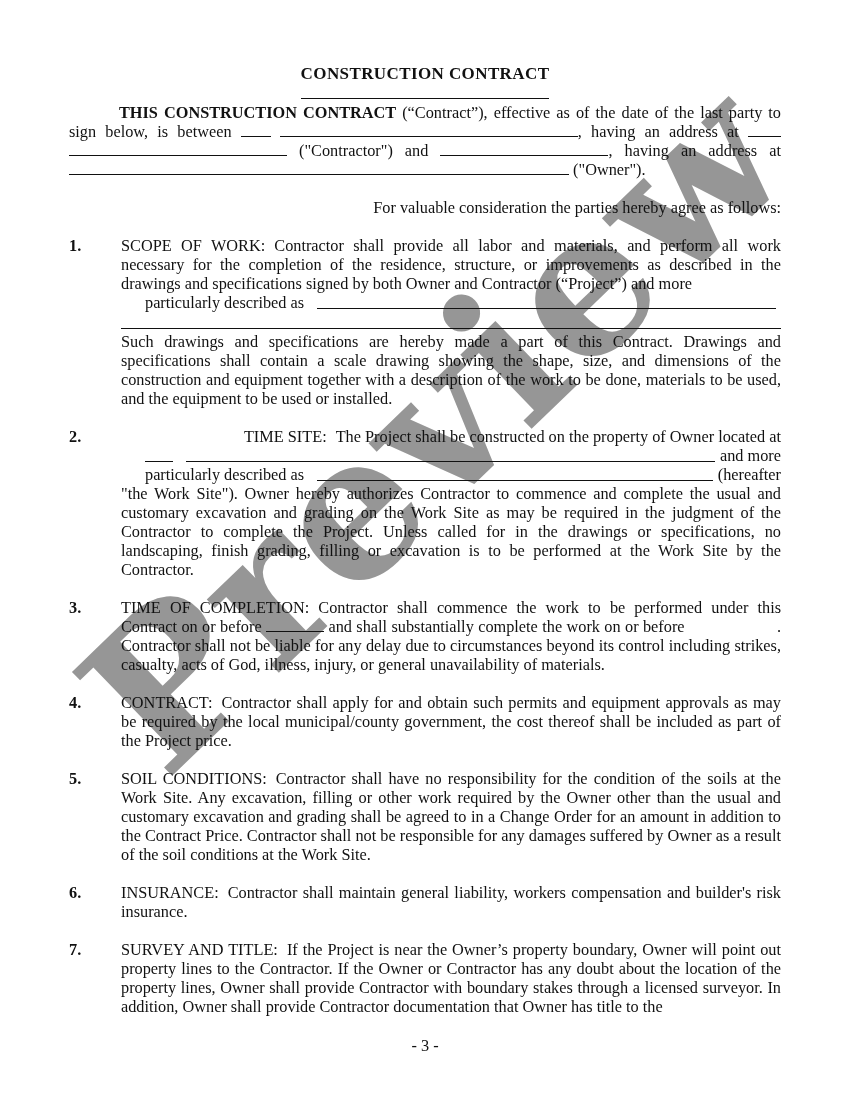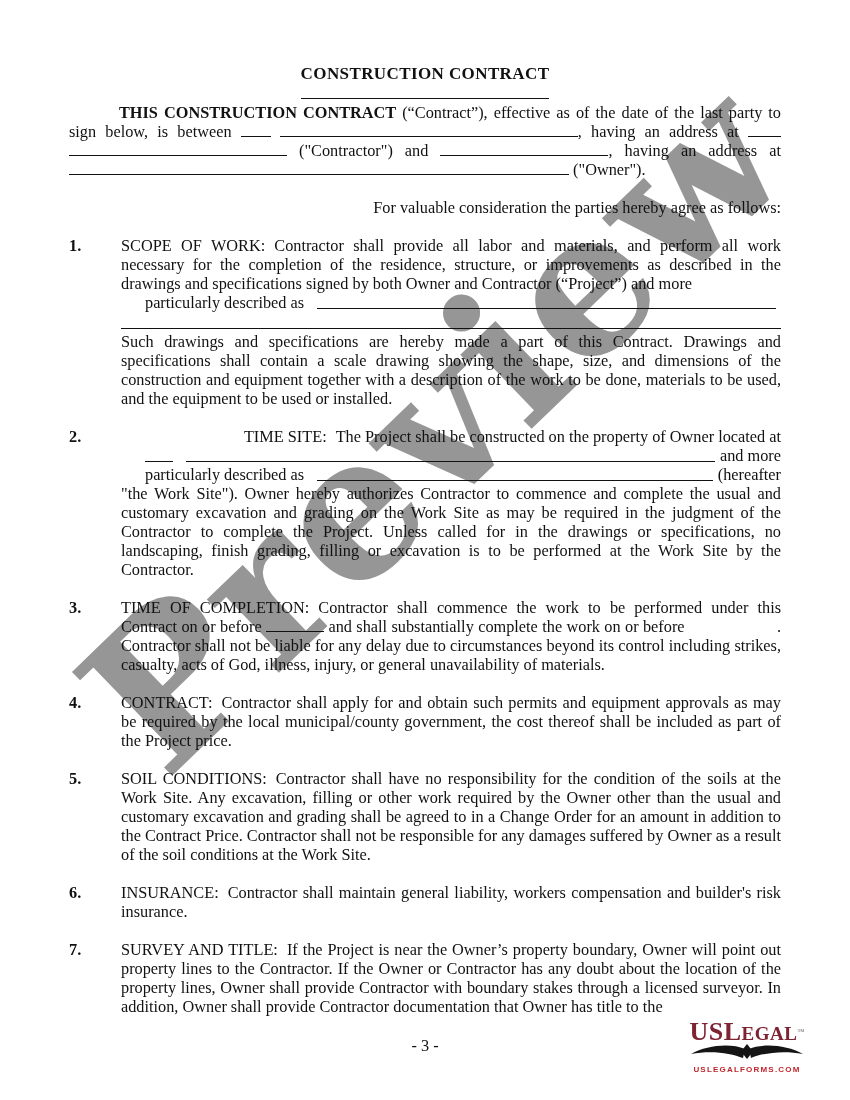--- a/index.html
+++ b/index.html
@@ -190,23 +190,14 @@
       <div class="sec-num">7.</div>
       <div class="sec-body">
         <p class="justify"><span class="sec-head">SURVEY AND TITLE:</span><span>If the Project is near the Owner’s property boundary, Owner will point out property lines to the Contractor. If the Owner or Contractor has any doubt about the location of the property lines, Owner shall provide Contractor with boundary stakes through a licensed surveyor. In addition, Owner shall provide Contractor documentation that Owner has title to the</span></p>
       </div>
     </div>
 
   </div>
 
   <div class="footer-page">- 3 -</div>
 
-  <div class="logo">
-    <div class="logo-word"><span class="logo-big">USL</span><span class="logo-small">EGAL</span><span class="logo-tm">™</span></div>
-    <svg class="logo-wings" width="112" height="16" viewBox="0 0 112 16">
-      <path d="M54 5 C40 -1 16 1 0 10 C20 6 40 9 52 14 Z" fill="#151515"></path>
-      <path d="M58 5 C72 -1 96 1 112 10 C92 6 72 9 60 14 Z" fill="#151515"></path>
-      <path d="M56 0 L62 7.5 L56 15 L50 7.5 Z" fill="#151515"></path>
-    </svg>
-    <div class="logo-site">USLEGALFORMS.COM</div>
-  </div>
 
 </div>
 
 </body></html>

